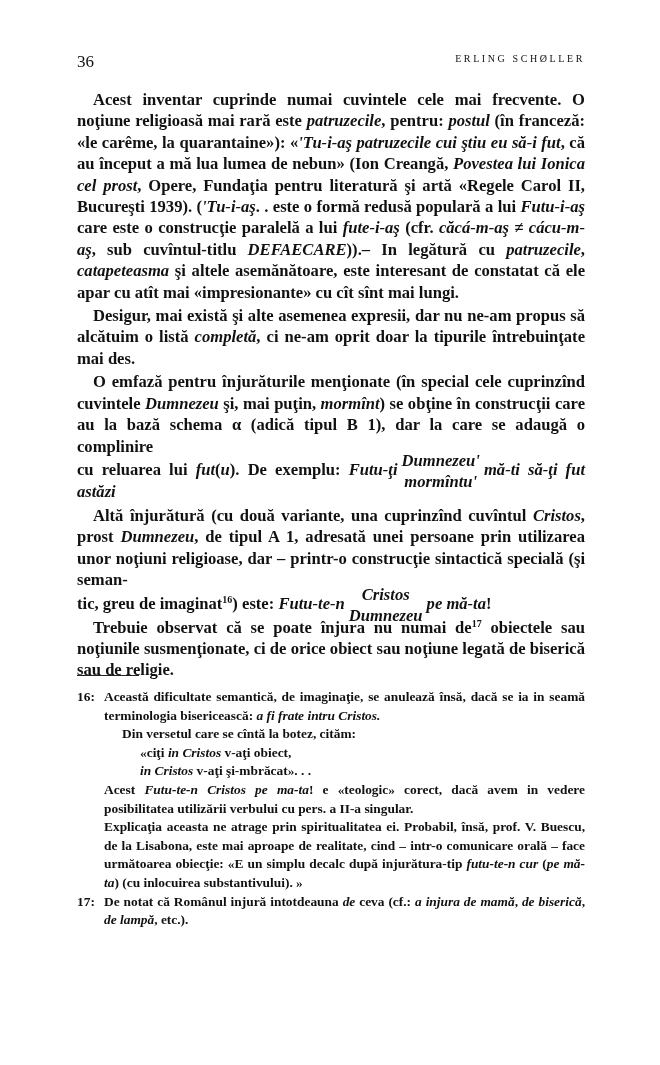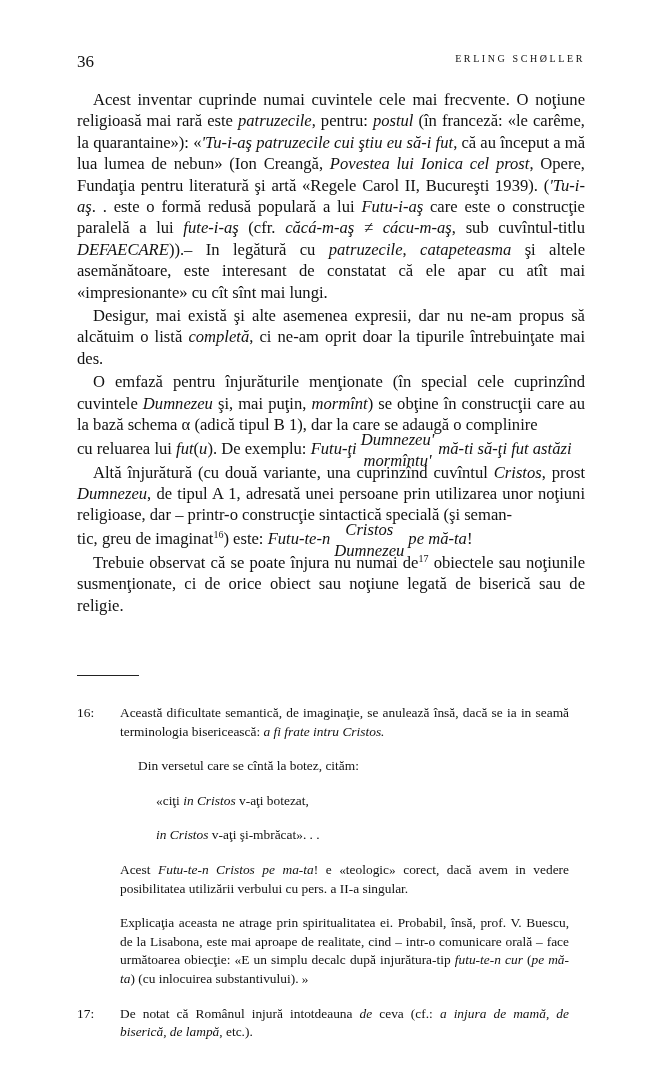--- a/index.html
+++ b/index.html
@@ -5,35 +5,35 @@
   html, body { margin: 0; padding: 0; background: #ffffff; }
   body {
     width: 660px; height: 1065px; position: relative; overflow: hidden;
     font-family: "Liberation Serif", "DejaVu Serif", serif; color: #111;
   }
   .page { position: absolute; left: 0; top: 0; width: 660px; height: 1065px; }
   .header { position: absolute; left: 77px; top: 52px; width: 508px; height: 20px; }
   .pagenum { position: absolute; left: 0; top: 0; font-size: 17px; }
   .author { position: absolute; right: 0; top: 1px; font-size: 10px; letter-spacing: 2.6px; }
   .body { position: absolute; left: 77px; top: 89px; width: 508px; font-size: 16.6px; line-height: 21.4px; text-align: justify; }
-  .body p { margin: 0; text-indent: 16px; }
+  .body p { margin: 0; text-indent: 16px; font-weight: bold; }
   .body p + p { margin-top: 2px; }
   i { font-style: italic; }
   .frac {
     display: inline-block; vertical-align: middle; text-align: center; font-style: italic;
     line-height: 21px; margin: -12px 4px; position: relative; top: 0;
   }
   .frac span { display: block; }
   .eqline { line-height: 22px; margin: 8px 0 4px 0; text-indent: 0 !important; }
   sup { font-size: 10px; vertical-align: 6px; line-height: 0; margin-top: 47px; }
   .rule { position: absolute; left: 77px; top: 675px; width: 62px; height: 1px; background: #222; }
   .notes { position: absolute; left: 77px; top: 688px; width: 508px; font-size: 13.4px; line-height: 18.6px; text-align: justify; }
-  .note { position: relative; padding-left: 27px; }
+  .note { position: relative; padding-left: 27px; font-weight: bold; }
   .note .num { position: absolute; left: 0; top: 0; }
-  .note p { margin: 16px; }
+  .note p { margin: 0; }
   .indent1 { padding-left: 18px; }
   .indent2 { padding-left: 36px; }
 </style>
 </head>
 <body>
 
 <div class="page">
 
   <div class="header">
     <span class="pagenum">36</span>
@@ -54,21 +54,21 @@
     <p><span>Trebuie observat că se poate înjura nu numai de</span><sup>17</sup><span> obiectele sau noţiunile susmenţionate, ci de orice obiect sau noţiune legată de biserică sau de religie.</span></p>
   </div>
 
   <div class="rule"></div>
 
   <div class="notes">
     <div class="note">
       <span class="num">16:</span>
       <p><span>Această dificultate semantică, de imaginaţie, se anulează însă, dacă se ia in seamă terminologia bisericească: </span><i>a fi frate intru Cristos.</i></p>
       <p class="indent1">Din versetul care se cîntă la botez, cităm:</p>
-      <p class="indent2"><span>«ciţi </span><i>in Cristos</i><span> v-aţi botezat,</span></p>
+      <p class="indent2"><span>«ciţi </span><i>in Cristos</i><span> v-aţi obiect,</span></p>
       <p class="indent2"><i>in Cristos</i><span> v-aţi şi-mbrăcat». . .</span></p>
       <p><span>Acest </span><i>Futu-te-n Cristos pe ma-ta</i><span>! e «teologic» corect, dacă avem in vedere posibilitatea utilizării verbului cu pers. a II-a singular.</span></p>
       <p><span>Explicaţia aceasta ne atrage prin spiritualitatea ei. Probabil, însă, prof. V. Buescu, de la Lisabona, este mai aproape de realitate, cind – intr-o comunicare orală – face următoarea obiecţie: «E un simplu decalc după injurătura-tip </span><i>futu-te-n cur</i><span> (</span><i>pe mă-ta</i><span>) (cu inlocuirea substantivului). »</span></p>
     </div>
     <div class="note">
       <span class="num">17:</span>
       <p><span>De notat că Românul injură intotdeauna </span><i>de</i><span> ceva (cf.: </span><i>a injura de mamă</i><span>, </span><i>de biserică</i><span>, </span><i>de lampă</i><span>, etc.).</span></p>
     </div>
   </div>
 

